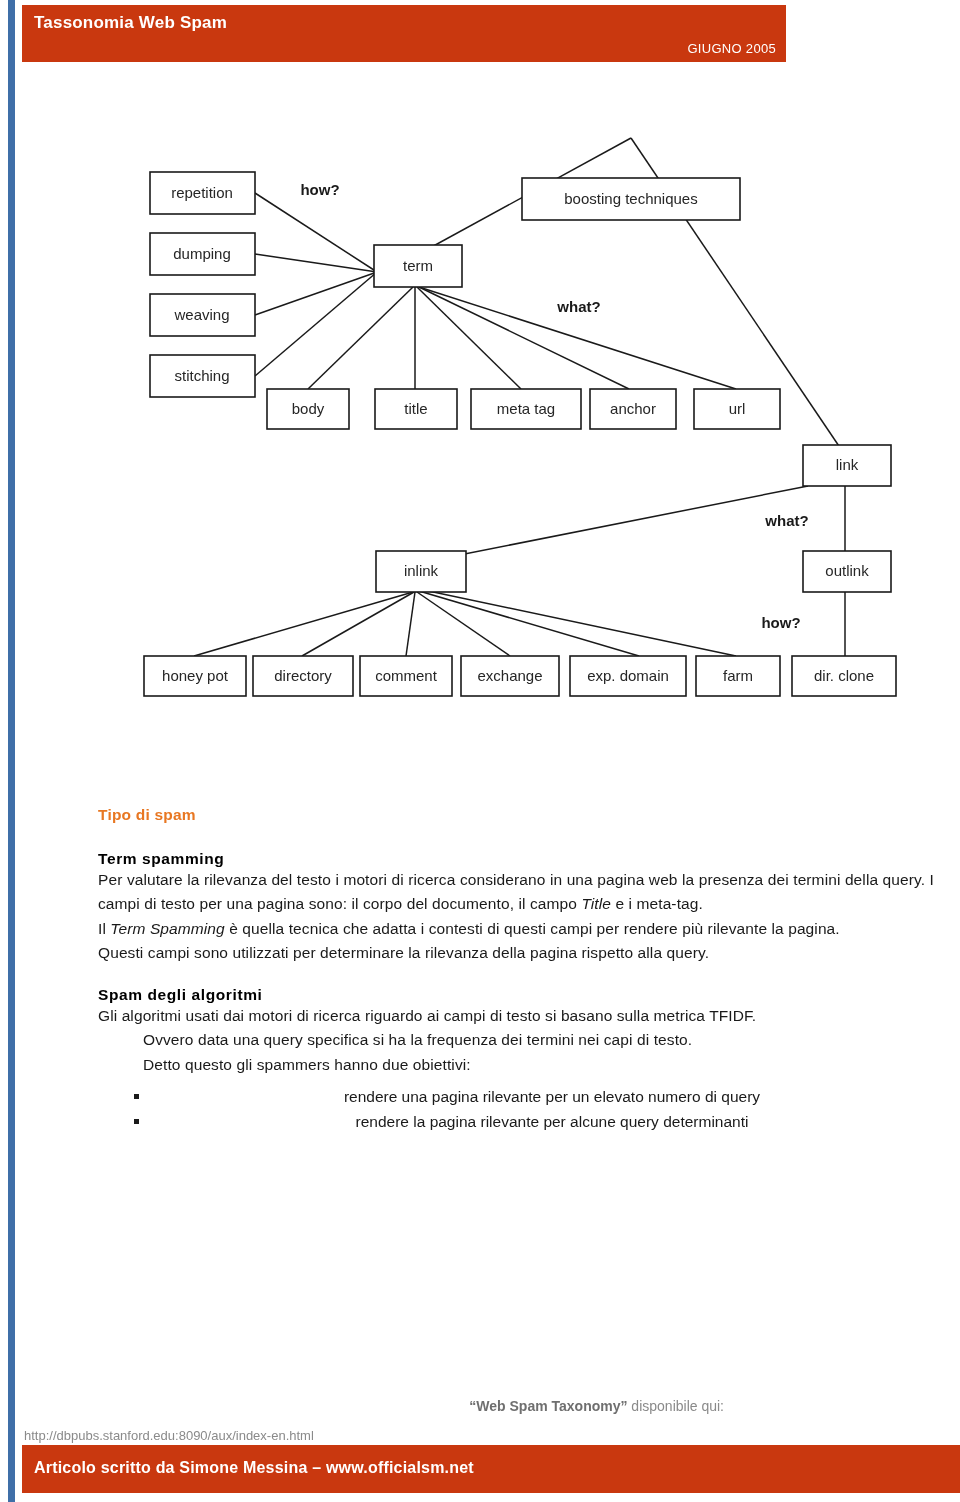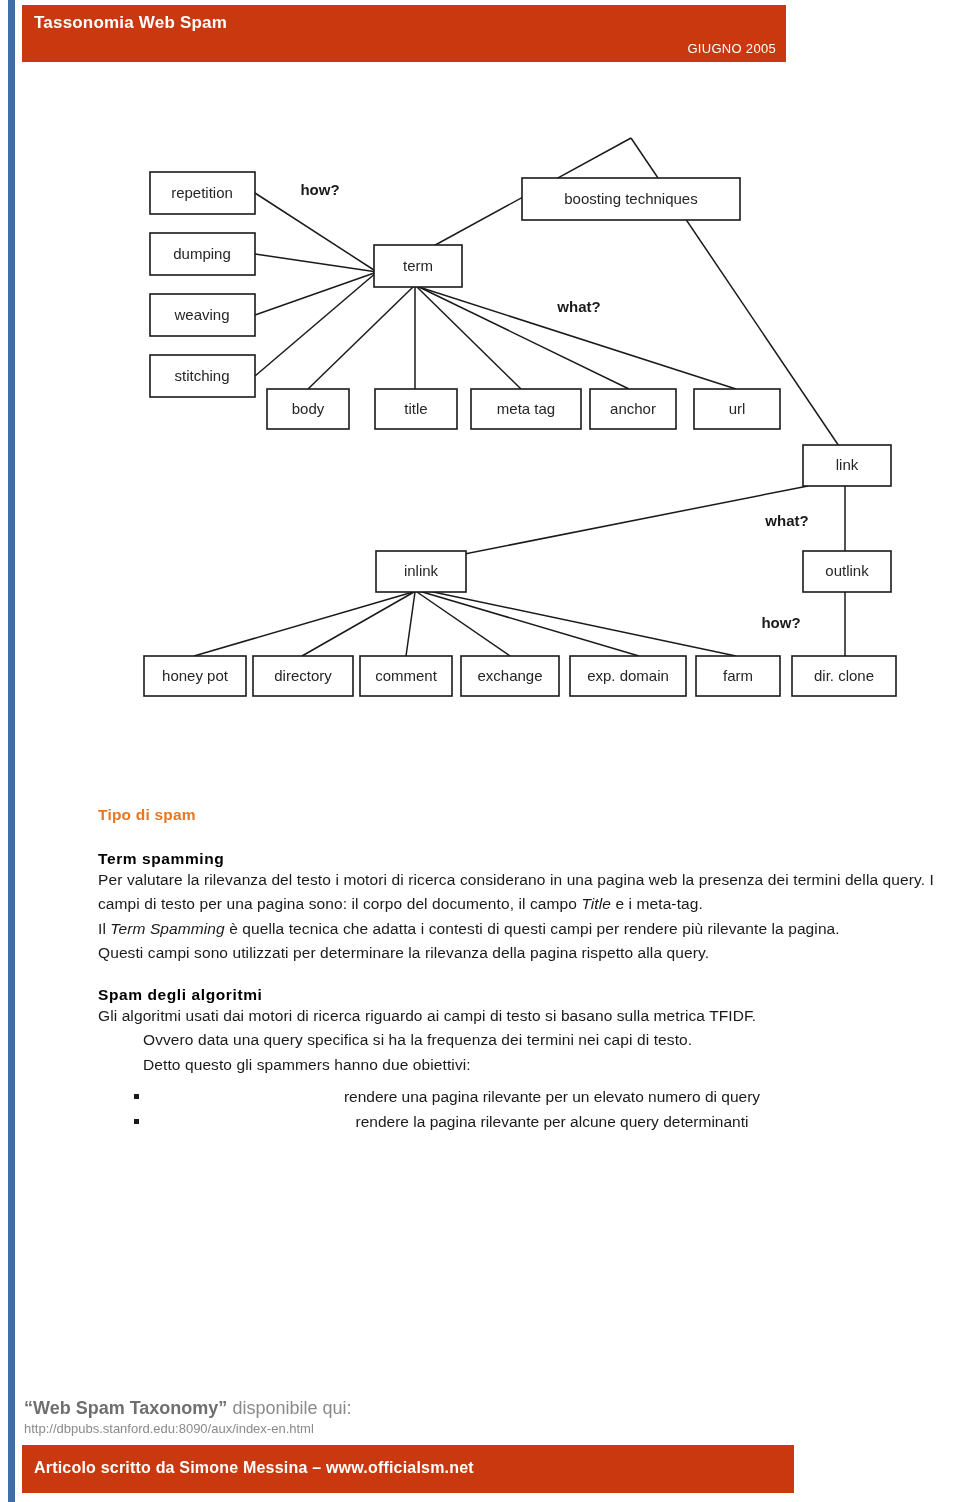--- a/index.html
+++ b/index.html
@@ -143,37 +143,38 @@
   }
 
   
   .footer-note {
     position: absolute;
     left: 24px;
     top: 1398px;
     width: 700px;
   }
   .footer-note .line1 {
-    font-size: 18px;
+    font-size: 14px;
     color: #8A8A8A;
+    text-align: right;
   }
   .footer-note .line1 b {
     color: #6F6F6F;
     font-weight: bold;
   }
   .footer-note .line2 {
     font-size: 13px;
     color: #8A8A8A;
-    margin-top: 2px;
+    margin-top: 14px;
   }
   .footer-bar {
     position: absolute;
     left: 22px;
     top: 1445px;
-    width: 772px;
+    width: 938px;
     height: 48px;
     background: #C9380F;
   }
   .footer-bar-text {
     position: absolute;
     left: 12px;
     top: 14px;
     color: #ffffff;
     font-size: 16px;
     font-weight: bold;

